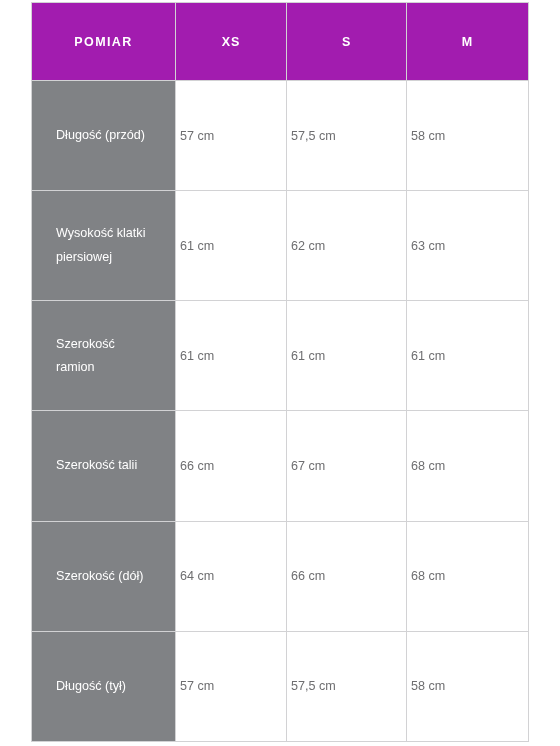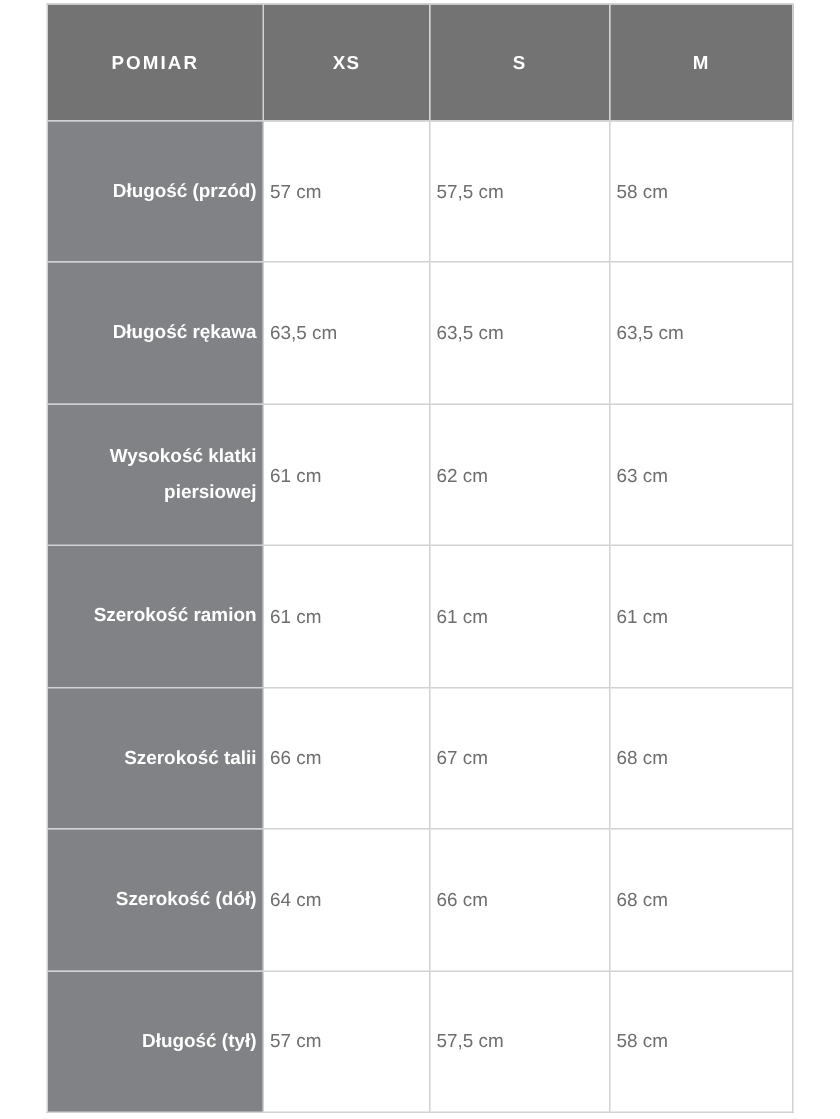--- a/index.html
+++ b/index.html
@@ -32,21 +32,21 @@
 
   table.size-table col.c-label { width: 144px; }
   table.size-table col.c-xs    { width: 111px; }
   table.size-table col.c-s     { width: 120px; }
   table.size-table col.c-m     { width: 122px; }
 
   
   tr.header-row { height: 78px; }
 
   th.head-cell {
-    background: #737373;
+    background: #a21caf;
     color: #ffffff;
     font-size: 12.5px;
     font-weight: bold;
     letter-spacing: 0.9px;
     text-align: center;
     vertical-align: middle;
     border: 1px solid #d2d2d4;
     padding: 0 4px;
     box-sizing: border-box;
   }
@@ -54,26 +54,26 @@
     letter-spacing: 1.4px;
   }
 
   
   tr.data-row { height: 82.7px; }
 
   td.row-label {
     background: #808285;
     color: #ffffff;
     font-size: 12.6px;
-    font-weight: bold;
-    text-align: right;
+    font-weight: normal;
+    text-align: left;
     vertical-align: middle;
     line-height: 1.85;
     border: 1px solid #d2d2d4;
-    padding: 0 4px;
+    padding: 0 24px;
     box-sizing: border-box;
   }
 
   td.value-cell {
     background: #ffffff;
     color: #6e6e70;
     font-size: 12.6px;
     font-weight: normal;
     text-align: left;
     vertical-align: middle;
@@ -102,26 +102,20 @@
       </tr>
     </thead>
     <tbody id="size-chart-body">
         <tr class="data-row">
           <td class="row-label">Długość (przód)</td>
           <td class="value-cell">57 cm</td>
           <td class="value-cell">57,5 cm</td>
           <td class="value-cell">58 cm</td>
         </tr>
         <tr class="data-row">
-          <td class="row-label">Długość rękawa</td>
-          <td class="value-cell">63,5 cm</td>
-          <td class="value-cell">63,5 cm</td>
-          <td class="value-cell">63,5 cm</td>
-        </tr>
-        <tr class="data-row">
           <td class="row-label">Wysokość klatki piersiowej</td>
           <td class="value-cell">61 cm</td>
           <td class="value-cell">62 cm</td>
           <td class="value-cell">63 cm</td>
         </tr>
         <tr class="data-row">
           <td class="row-label">Szerokość ramion</td>
           <td class="value-cell">61 cm</td>
           <td class="value-cell">61 cm</td>
           <td class="value-cell">61 cm</td>

